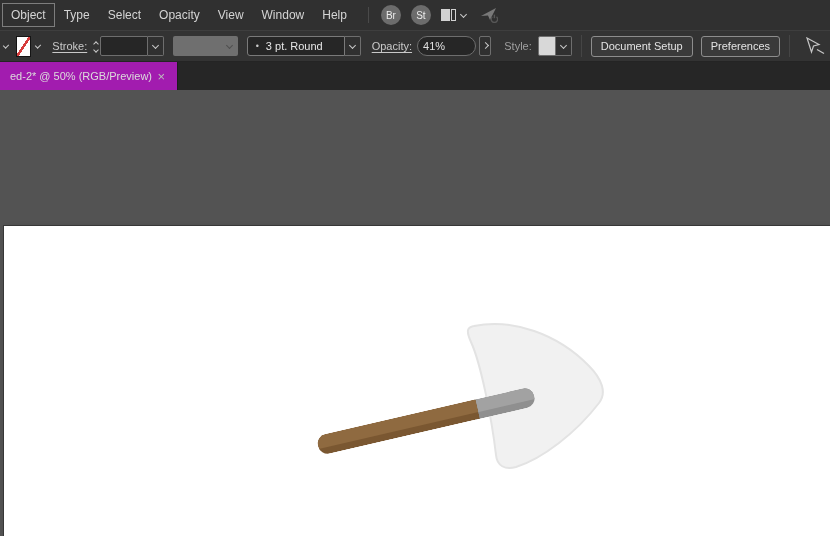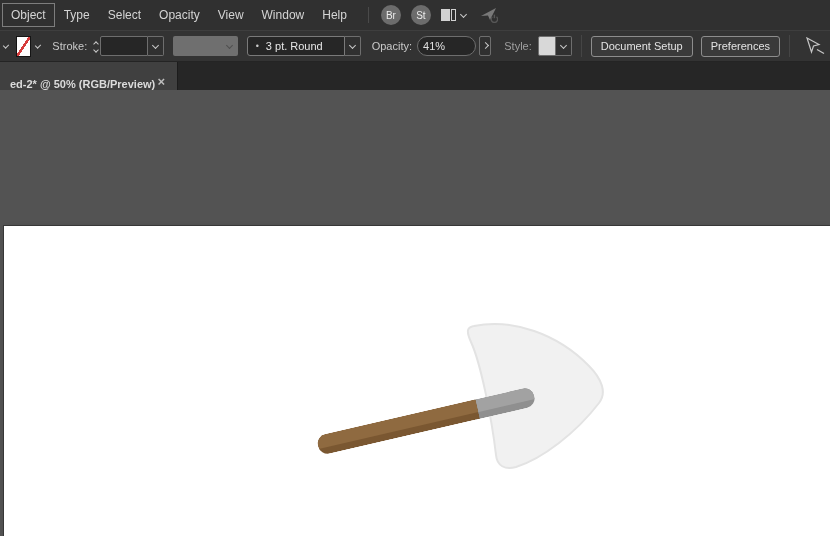--- a/index.html
+++ b/index.html
@@ -41,21 +41,21 @@
     height: 32px; background: #333333; border-top: 1px solid #3e3e3e;
     border-bottom: 1px solid #242424; display: flex; align-items: center;
     padding: 0 4px; font-size: 11px; color: #c9c9c9; white-space: nowrap;
   }
   .swatch-none {
     width: 21px; height: 21px; margin-left: 8px; border: 1px solid #141414;
     background-color: #ffffff;
     background-image: linear-gradient(to bottom right,
       transparent 44%, #d63b3b 44%, #d63b3b 56%, transparent 56%);
   }
-  .link { text-underline-offset: 2px; cursor: default; }
+  .link { text-decoration: underline; text-underline-offset: 2px; cursor: default; }
   .plain { color: #9f9f9f; cursor: default; }
   .stepper { display: flex; flex-direction: column; align-items: center; gap: 4px; margin-left: 7px; cursor: default; }
   .stepper .chev { width: 4px; height: 4px; }
   .combo { display: flex; align-items: stretch; margin-left: 2px; }
   .field {
     background: #262626; border: 1px solid #6e6e6e; height: 20px;
     display: flex; align-items: center; padding: 0 5px; border-radius: 2px 0 0 2px;
     color: #e2e2e2;
   }
   .stroke-field { width: 48px; }
@@ -99,23 +99,23 @@
     flex: none;
   }
   .btn + .btn { margin-left: 8px; }
   .ml16 { margin-left: 13px; }
   .ml12 { margin-left: 11px; }
   .cb-icon { margin-left: 5px; flex: none; display: flex; align-items: center; }
 
   
   .tabbar { height: 28px; background: #262626; display: flex; align-items: stretch; }
   .tab {
-    width: 178px; background: #404040; display: flex; align-items: flex-end;
+    width: 178px; background: #a21caf; display: flex; align-items: center;
     padding: 0 10px; font-size: 11px; color: #dcdcdc;
-    border-right: 1px solid #1c1c1c; cursor: default; font-weight: bold;
+    border-right: 1px solid #1c1c1c; cursor: default;
   }
   .tab-title { white-space: nowrap; overflow: hidden; }
   .tab-close { margin-left: auto; color: #bdbdbd; font-size: 13px; line-height: 1; padding: 2px; cursor: default; }
 
   
   .pasteboard { position: absolute; top: 90px; left: 0; right: 0; bottom: 0; background: #535353; }
   .artboard {
     position: absolute; left: 4px; top: 136px; width: 826px; height: 310px;
     background: #ffffff;
     box-shadow: 0 0 0 1px rgba(0,0,0,0.30), 2px 2px 6px rgba(0,0,0,0.22);

